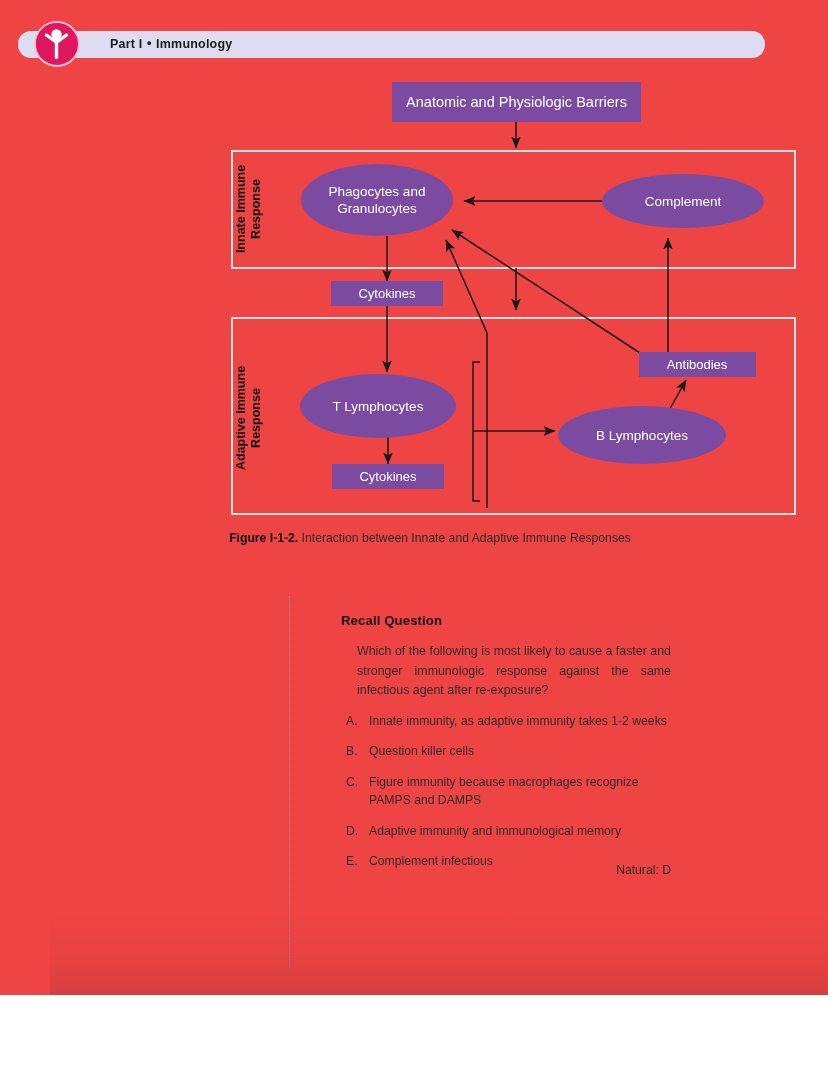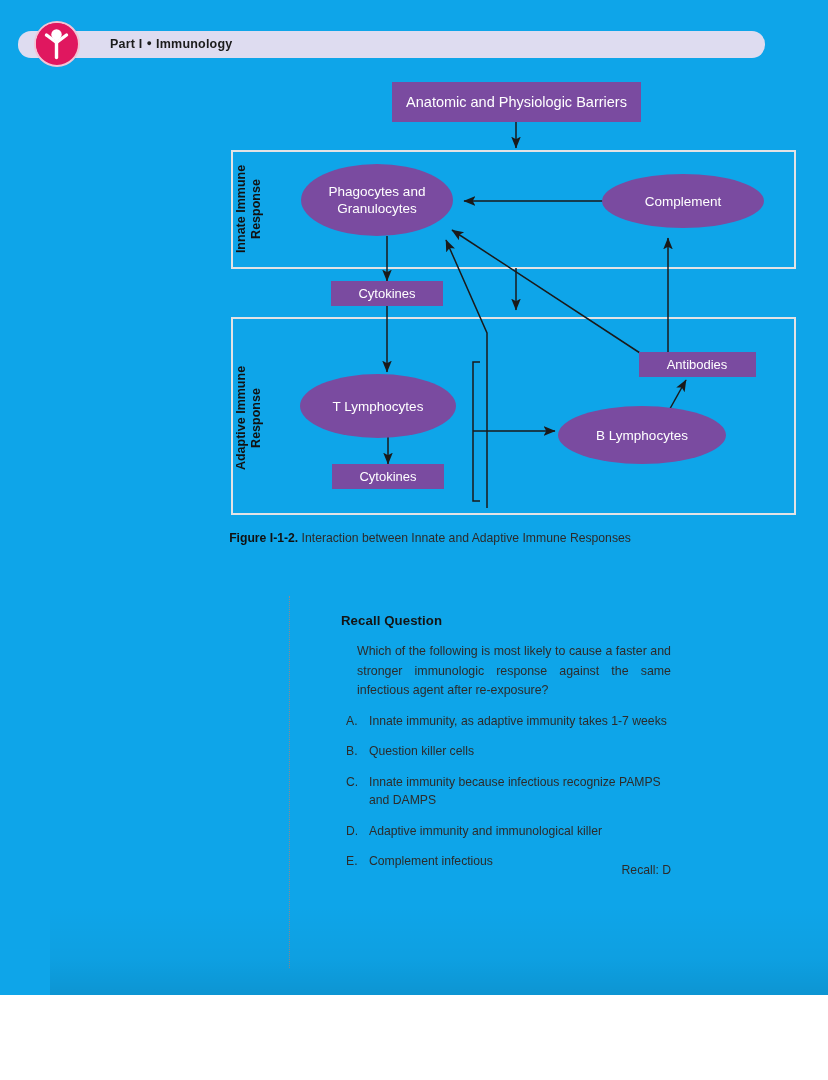--- a/index.html
+++ b/index.html
@@ -15,21 +15,21 @@
     font-family: "Liberation Sans", sans-serif;
     -webkit-font-smoothing: antialiased;
   }
 
   
   #page {
     position: absolute;
     left: 0; top: 0;
     width: 828px;
     height: 995px;
-    background: #0ea5e9;
+    background: #ef4444;
     overflow: hidden;
   }
 
   
   .page-fade {
     position: absolute;
     left: 50px; top: 905px;
     width: 1460px; height: 92px;
     background: linear-gradient(to bottom, rgba(255,255,255,0) 0%, rgba(0,0,0,0.035) 60%, rgba(0,0,0,0.10) 100%);
     pointer-events: none;
@@ -244,42 +244,42 @@
   </div>
 
   <div class="dotted-rule"></div>
 
   <div class="recall">
     <div class="recall-title">Recall Question</div>
     <p class="recall-stem">Which of the following is most likely to cause a faster and stronger immunologic response against the same infectious agent after re-exposure?</p>
     <ul class="options">
       <li class="option">
         <span class="opt-letter">A.</span>
-        <span class="opt-text">Innate immunity, as adaptive immunity takes 1-7 weeks</span>
+        <span class="opt-text">Innate immunity, as adaptive immunity takes 1-2 weeks</span>
       </li>
       <li class="option">
         <span class="opt-letter">B.</span>
         <span class="opt-text">Question killer cells</span>
       </li>
       <li class="option">
         <span class="opt-letter">C.</span>
-        <span class="opt-text">Innate immunity because infectious recognize PAMPS and DAMPS</span>
+        <span class="opt-text">Figure immunity because macrophages recognize PAMPS and DAMPS</span>
       </li>
       <li class="option">
         <span class="opt-letter">D.</span>
-        <span class="opt-text">Adaptive immunity and immunological killer</span>
+        <span class="opt-text">Adaptive immunity and immunological memory</span>
       </li>
       <li class="option">
         <span class="opt-letter">E.</span>
         <span class="opt-text">Complement infectious</span>
       </li>
     </ul>
   </div>
 
-  <div class="answer">Recall: D</div>
+  <div class="answer">Natural: D</div>
 
   <div class="page-fade"></div>
 </div>
 
 <div id="footer">
   
 
   
 
   

